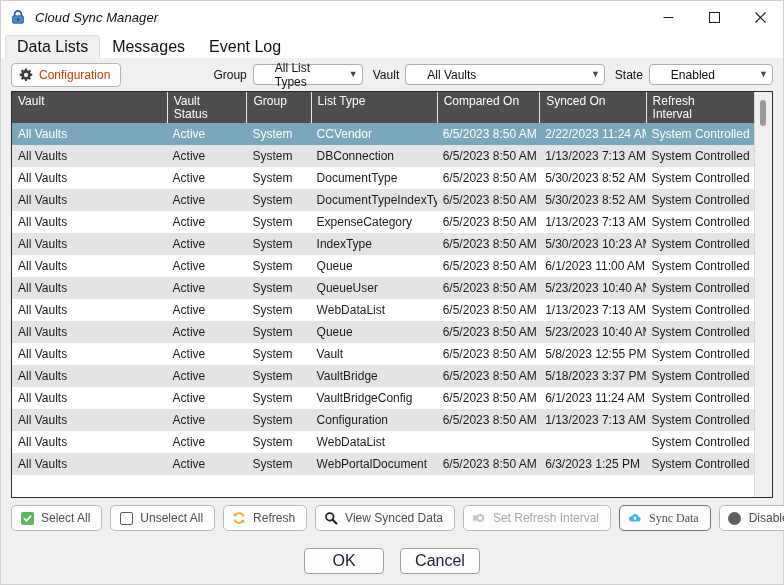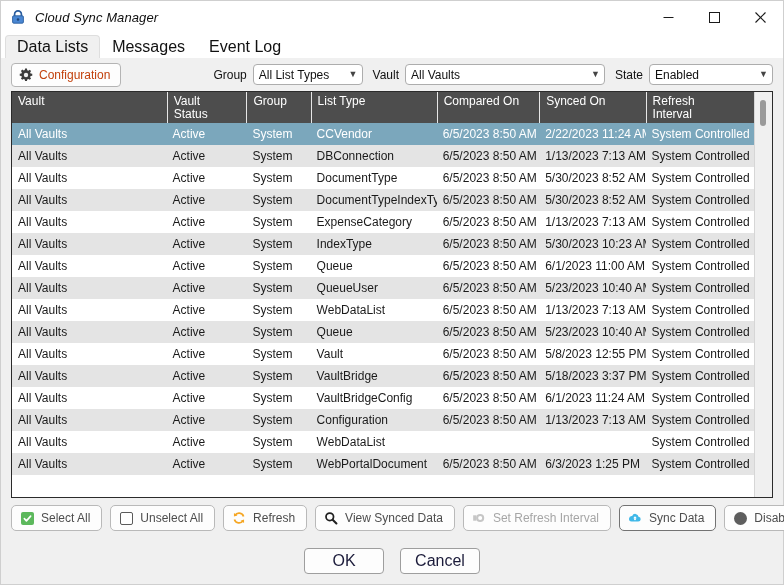--- a/index.html
+++ b/index.html
@@ -137,21 +137,21 @@
     margin-right: 6px;
   }
   .select {
     height: 21px;
     background: #ffffff;
     border: 1px solid #adadad;
     border-radius: 4px;
     display: inline-flex;
     align-items: center;
     justify-content: space-between;
-    padding: 0 4px 0 5px;
+    padding: 0 4px 0 21px;
     font-size: 12px;
     color: #101010;
     box-sizing: border-box;
   }
   .select .caret {
     color: #444;
     font-size: 9px;
     margin-left: 6px;
     line-height: 1;
   }
@@ -263,21 +263,21 @@
   }
   .actionbar .btn {
     height: 26px;
     border-radius: 5px;
     border: 1px solid #b9b9b9;
     padding: 0 11px 0 8px;
     gap: 7px;
     color: #4d4d4d;
     font-size: 12px;
   }
-  .actionbar .btn.emphasis { border-color: #737373; }
+  .actionbar .btn.emphasis { border-color: #737373; font-family: Liberation Serif, serif; }
   .actionbar .btn.disabled { color: #a6a6a6; }
 
   
   .footer {
     height: 46px;
     min-height: 46px;
     display: flex;
     align-items: center;
     justify-content: center;
     gap: 16px;

